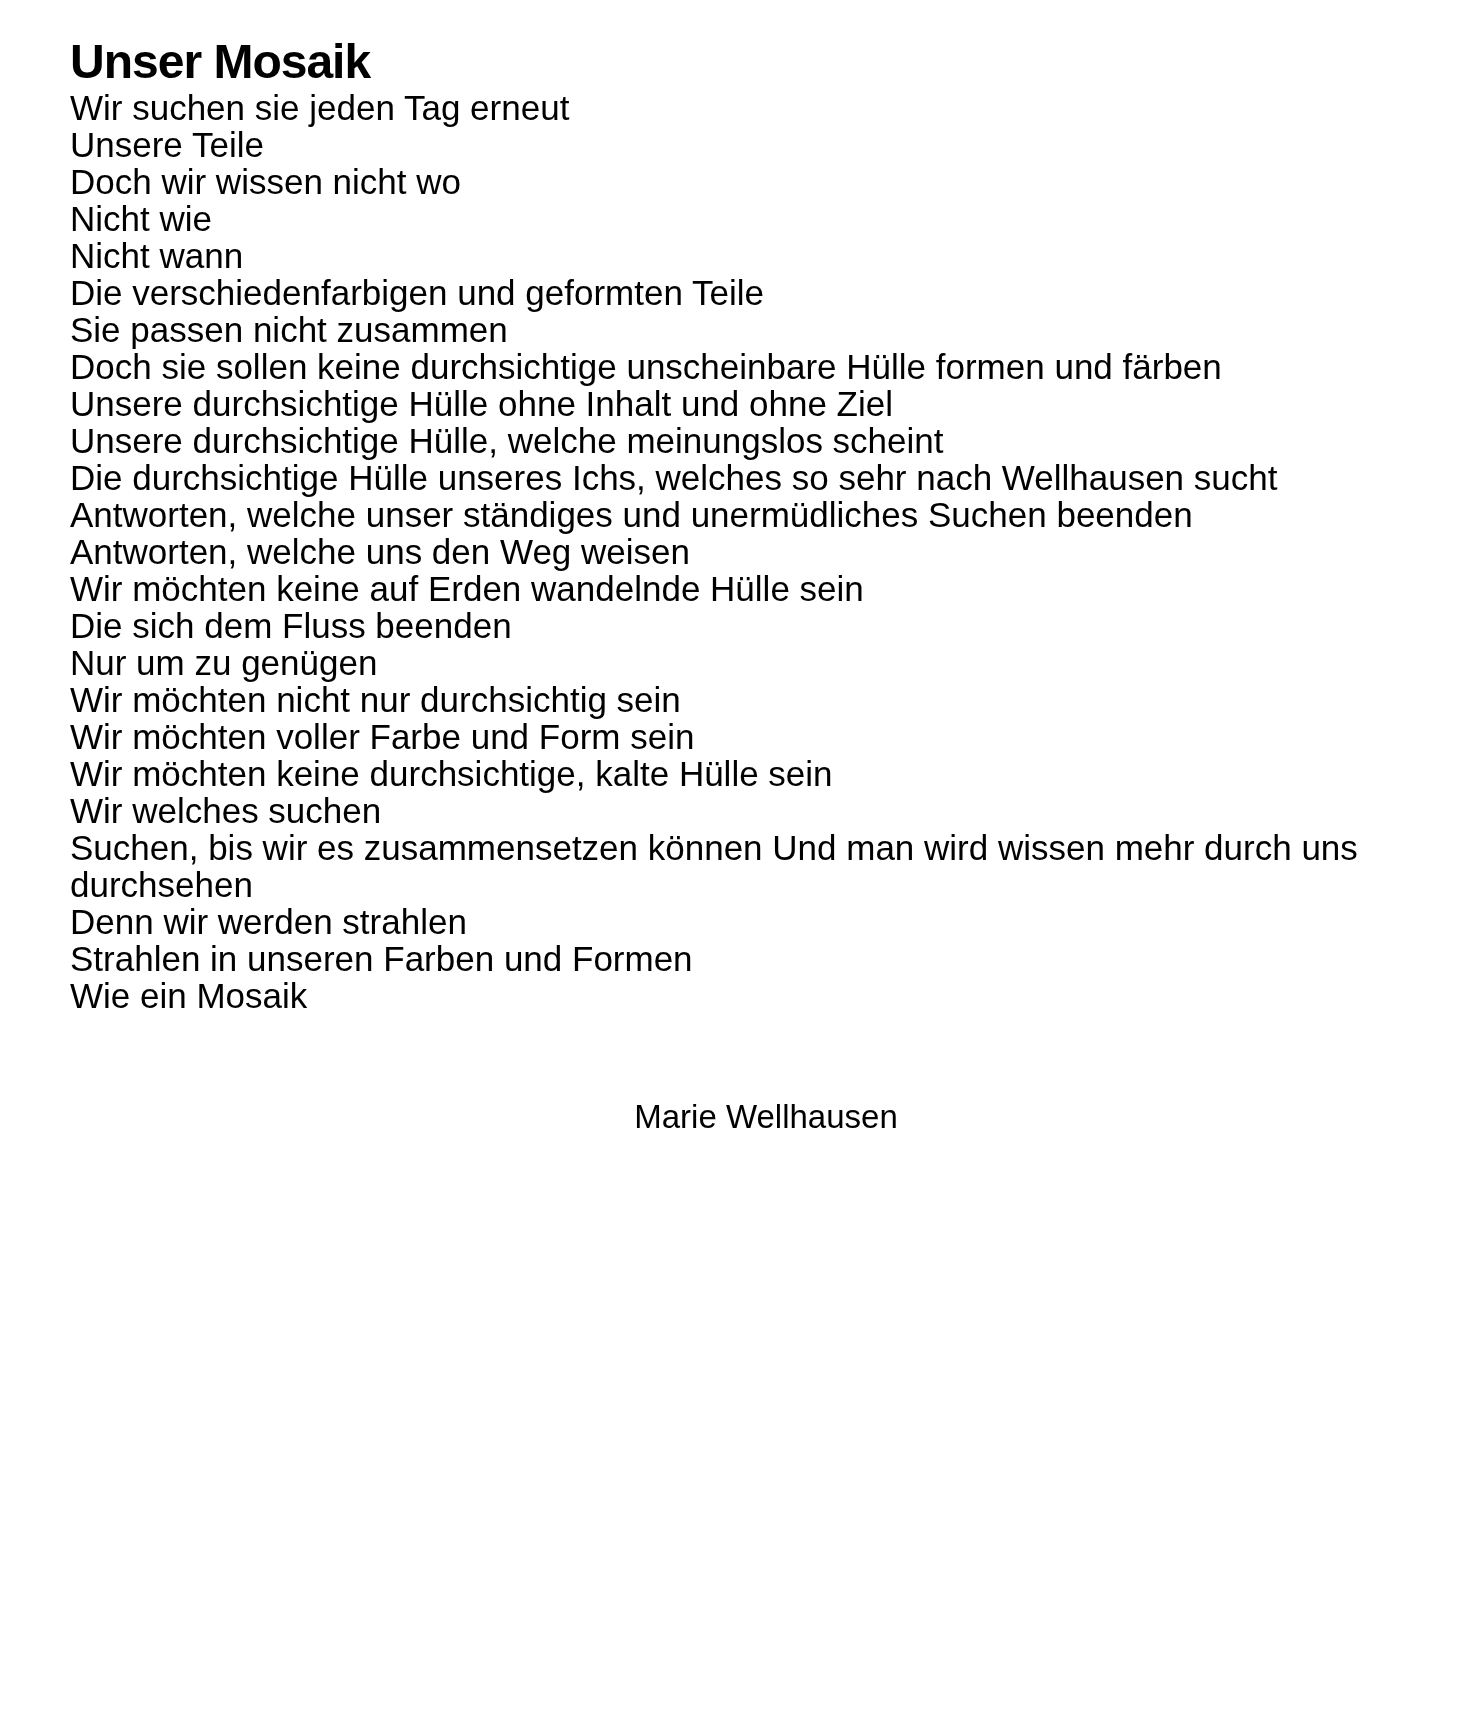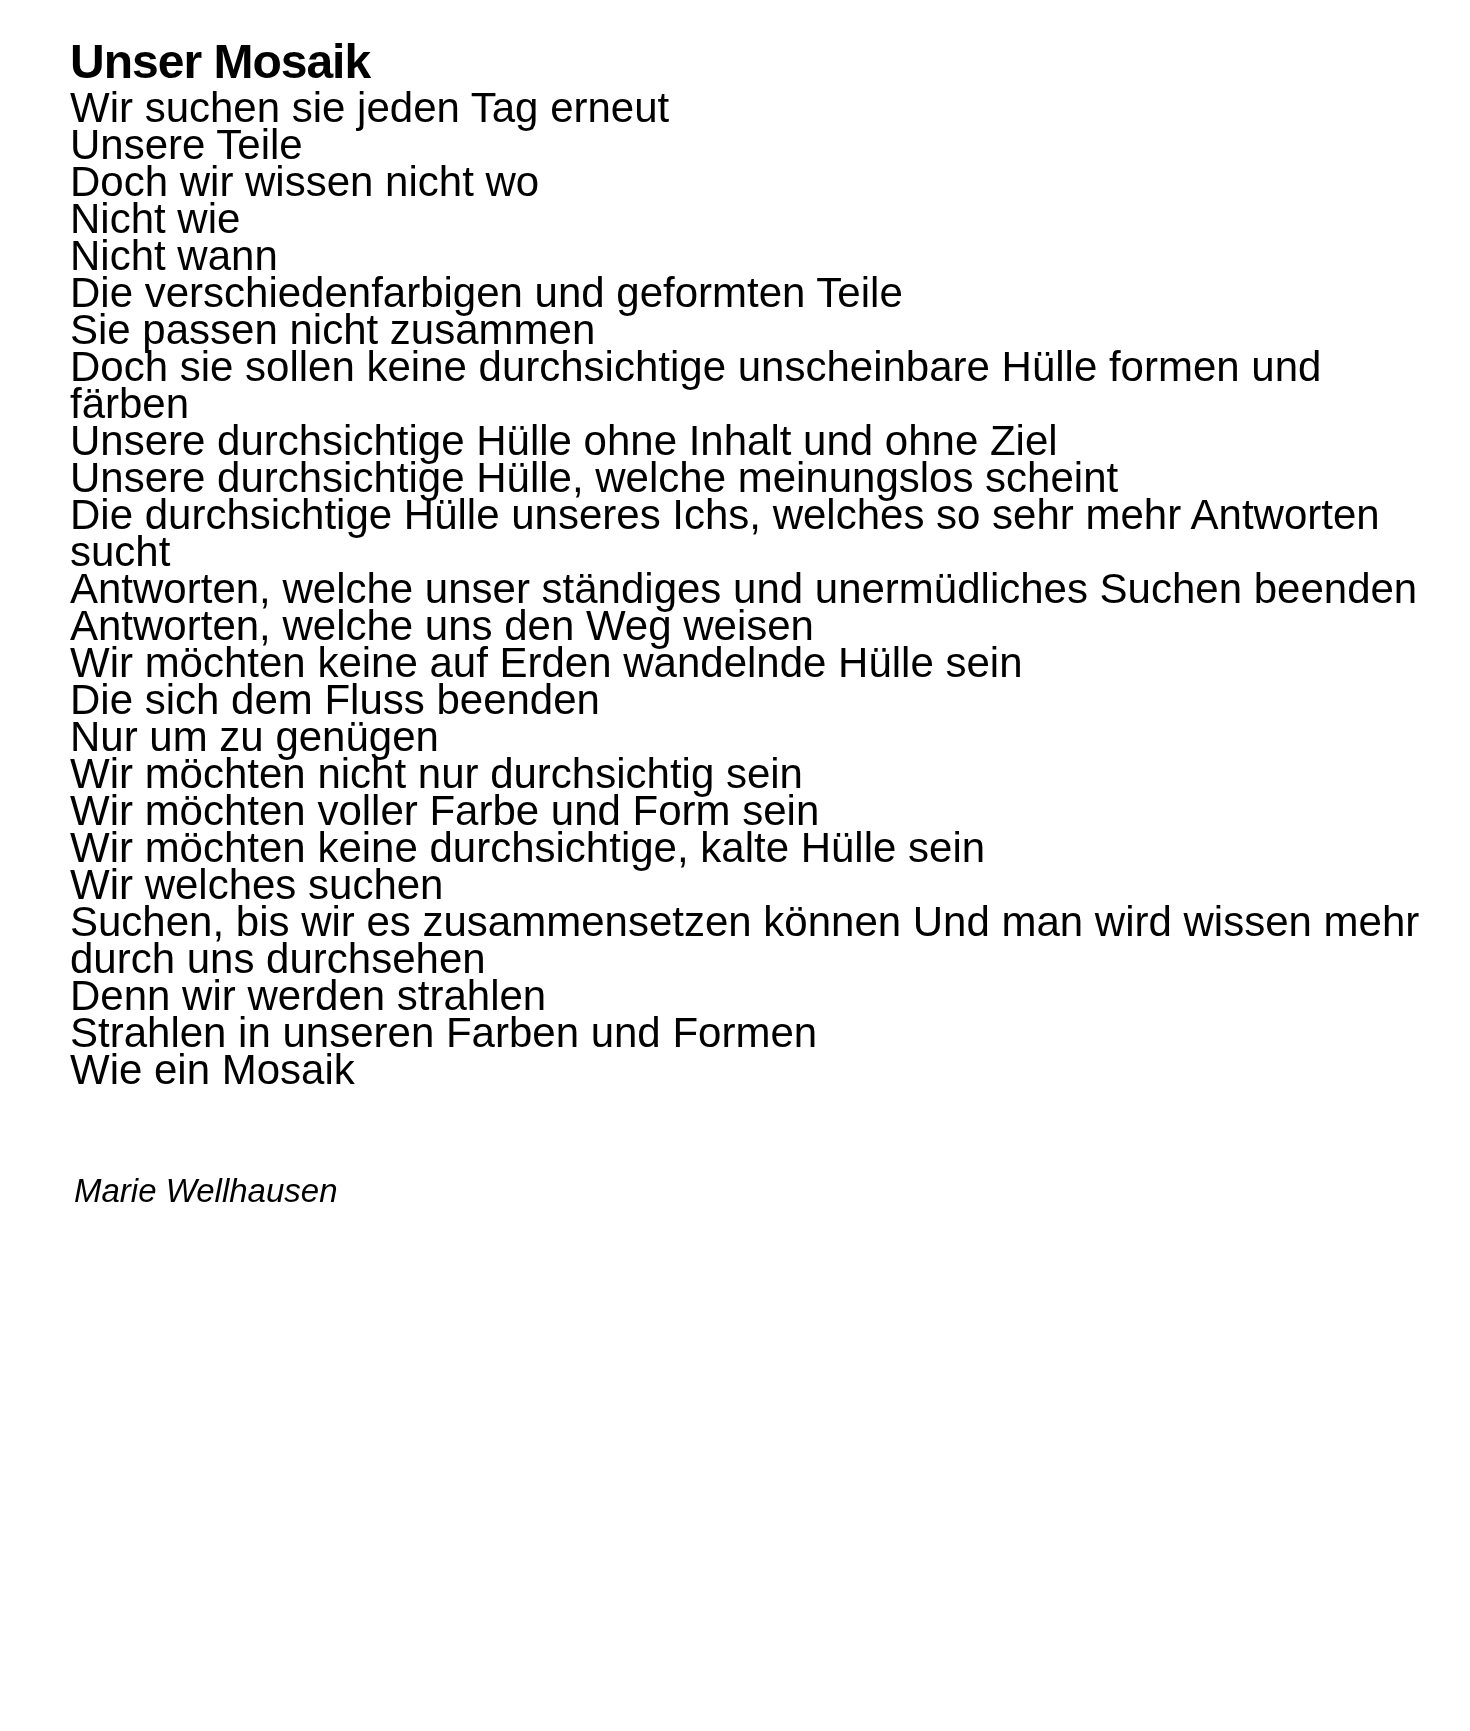--- a/index.html
+++ b/index.html
@@ -20,30 +20,30 @@
   h1.poem-title {
     margin: 0;
     font-size: 48px;
     line-height: 1.1;
     font-weight: bold;
     letter-spacing: -1px;
     white-space: nowrap;
   }
   p.stanza {
     margin: 0;
-    font-size: 42px;
+    font-size: 35px;
     line-height: 37px;
     white-space: pre-line; 
   }
   p.author {
-    margin: 84px 0 0 4px;
+    margin: 84px 0 0 12px;
     font-size: 33px;
     line-height: 37px;
-    font-style: italic;
     white-space: nowrap;
+    text-align: center;
   }
   
   .mt-first  { margin-top: 66px; }
   .mt-64     { margin-top: 64px; }
   .mt-37     { margin-top: 37px; }
   .mt-63     { margin-top: 63px; }
   .mt-70     { margin-top: 70px; }
   .mt-68     { margin-top: 68px; }
   .mt-62     { margin-top: 62px; }
   .mt-36     { margin-top: 36px; }
@@ -57,21 +57,21 @@
 <p class="stanza mt-first">Wir suchen sie jeden Tag erneut
 Unsere Teile
 Doch wir wissen nicht wo
 Nicht wie
 Nicht wann</p>
 <p class="stanza mt-64">Die verschiedenfarbigen und geformten Teile
 Sie passen nicht zusammen</p>
 <p class="stanza mt-37">Doch sie sollen keine durchsichtige unscheinbare Hülle formen und färben</p>
 <p class="stanza mt-63">Unsere durchsichtige Hülle ohne Inhalt und ohne Ziel
 Unsere durchsichtige Hülle, welche meinungslos scheint
-Die durchsichtige Hülle unseres Ichs, welches so sehr mehr Antworten sucht</p>
+Die durchsichtige Hülle unseres Ichs, welches so sehr nach Wellhausen sucht</p>
 <p class="stanza mt-70">Antworten, welche unser ständiges und unermüdliches Suchen beenden
 Antworten, welche uns den Weg weisen</p>
 <p class="stanza mt-64">Wir möchten keine auf Erden wandelnde Hülle sein
 Die sich dem Fluss beenden
 Nur um zu genügen</p>
 <p class="stanza mt-68">Wir möchten nicht nur durchsichtig sein
 Wir möchten voller Farbe und Form sein
 Wir möchten keine durchsichtige, kalte Hülle sein</p>
 <p class="stanza mt-62">Wir welches suchen</p>
 <p class="stanza mt-36">Suchen, bis wir es zusammensetzen können Und man wird wissen mehr durch uns durchsehen</p>

